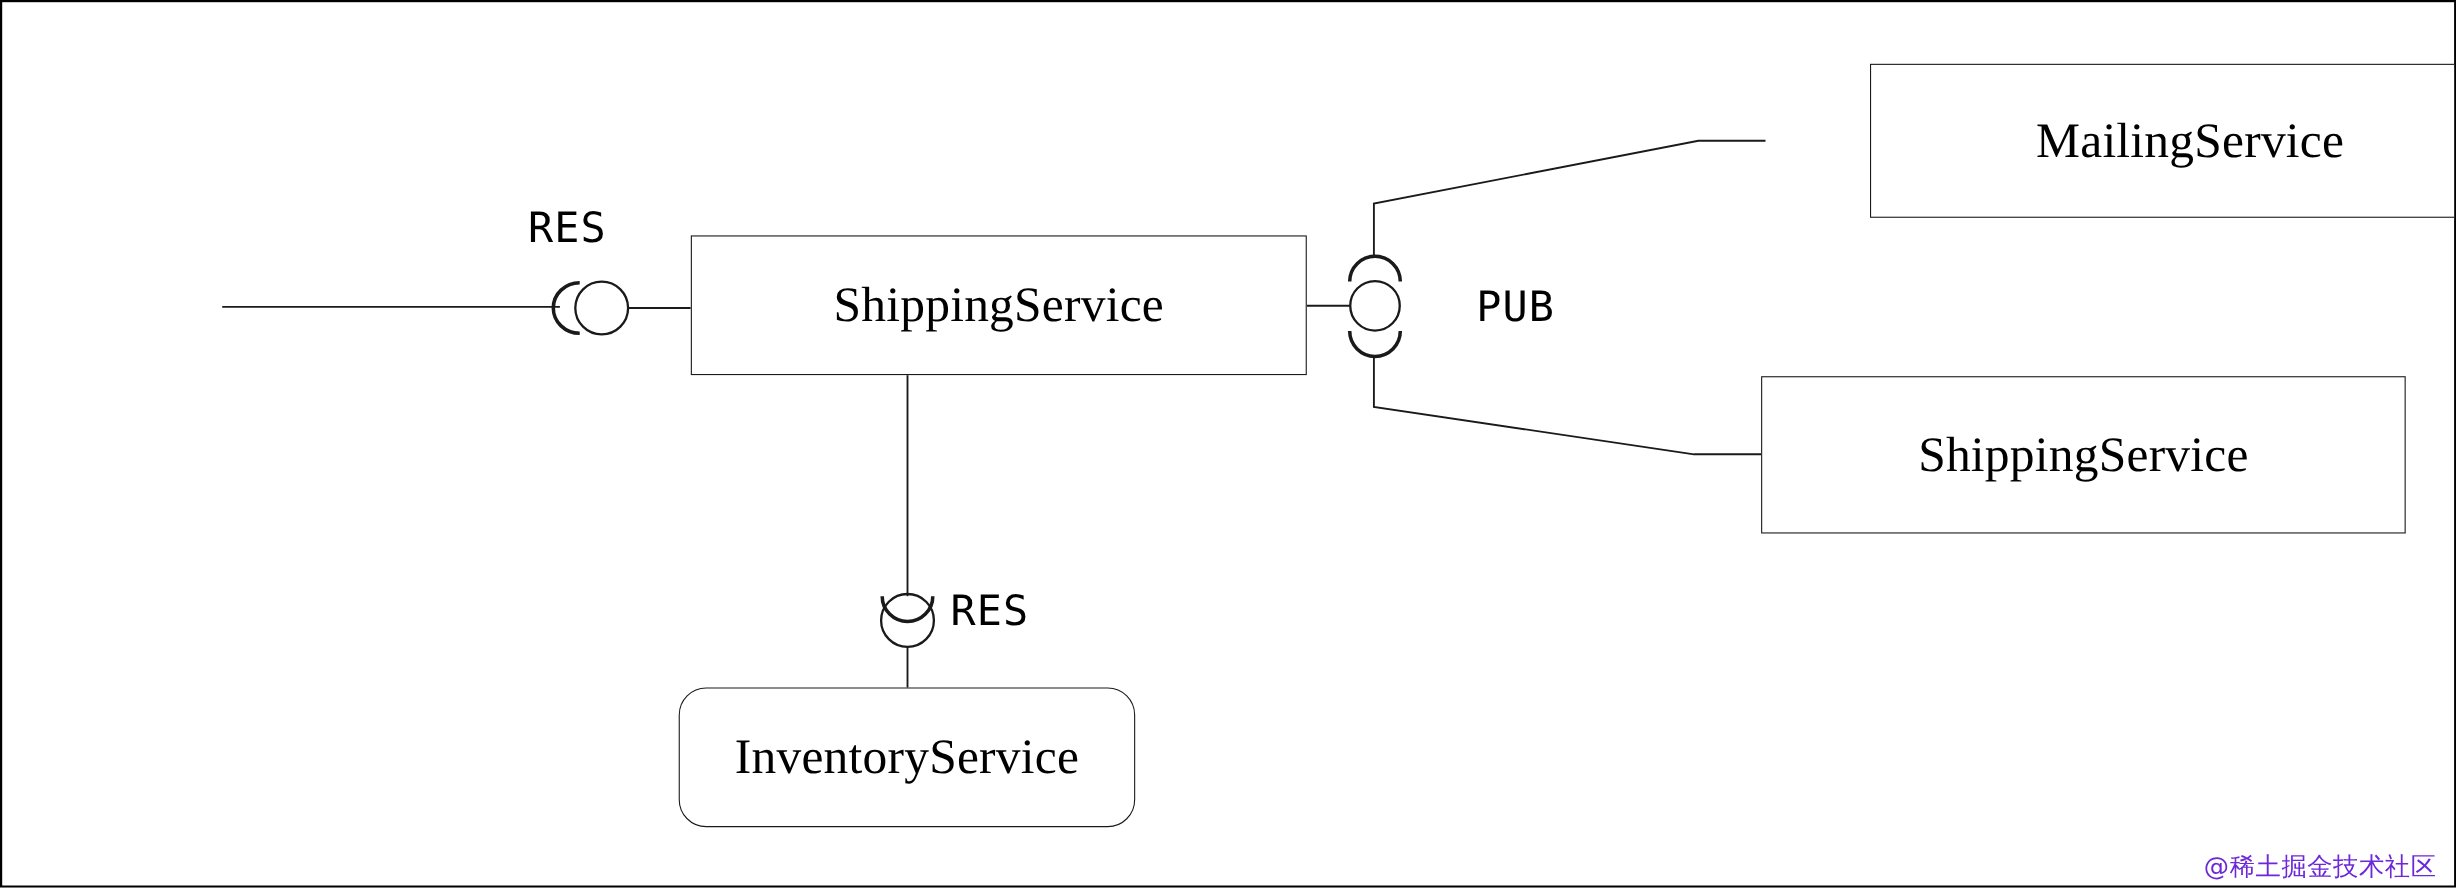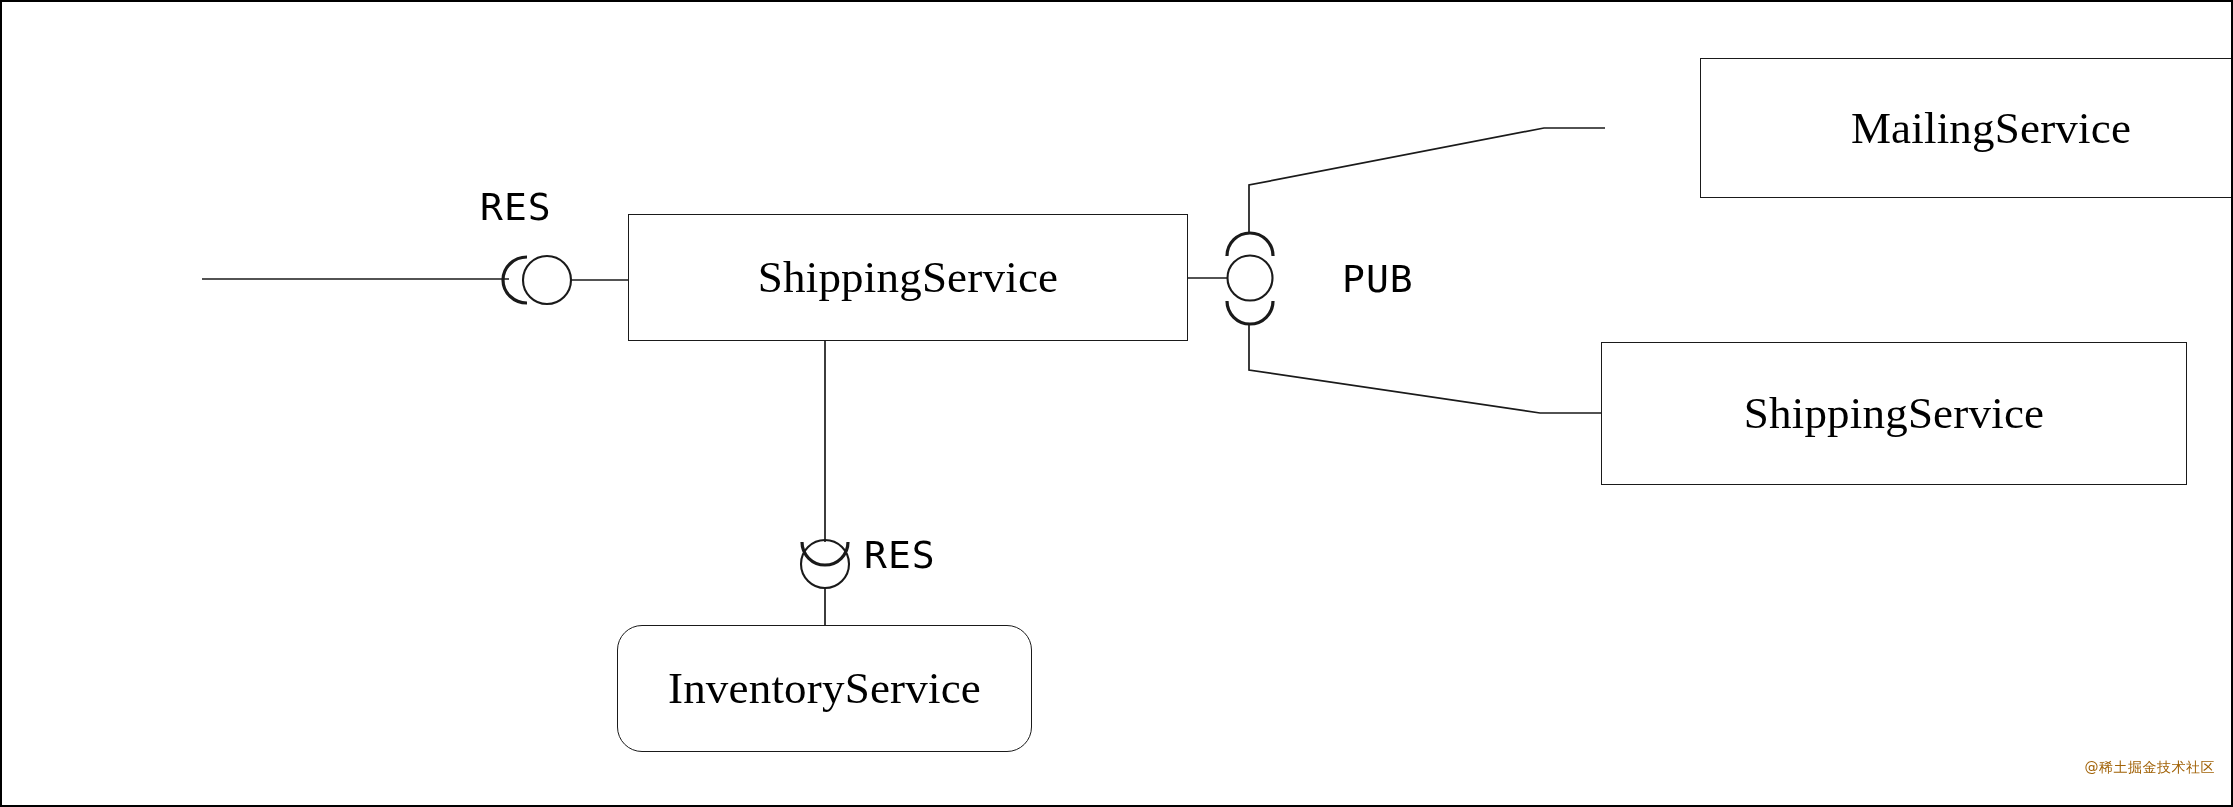--- a/index.html
+++ b/index.html
@@ -48,24 +48,24 @@
     font-family: "DejaVu Sans Mono", "Liberation Mono", monospace;
     font-size: 38px;
     color: #000000;
     line-height: 1;
     white-space: nowrap;
     letter-spacing: 1px;
   }
   .watermark {
     position: absolute;
     right: 16px;
-    bottom: 28px;
+    bottom: 2px;
     font-family: "DejaVu Sans", "Liberation Sans", sans-serif;
-    font-size: 14px;
-    color: #a16207;
+    font-size: 23px;
+    color: #6d28d9;
     white-space: nowrap;
     letter-spacing: 0.5px;
   }
 </style>
 </head>
 <body>
 
 <div id="canvas">
 
   <svg id="diagram-svg" viewBox="0 0 2233 807" xmlns="http://www.w3.org/2000/svg">

